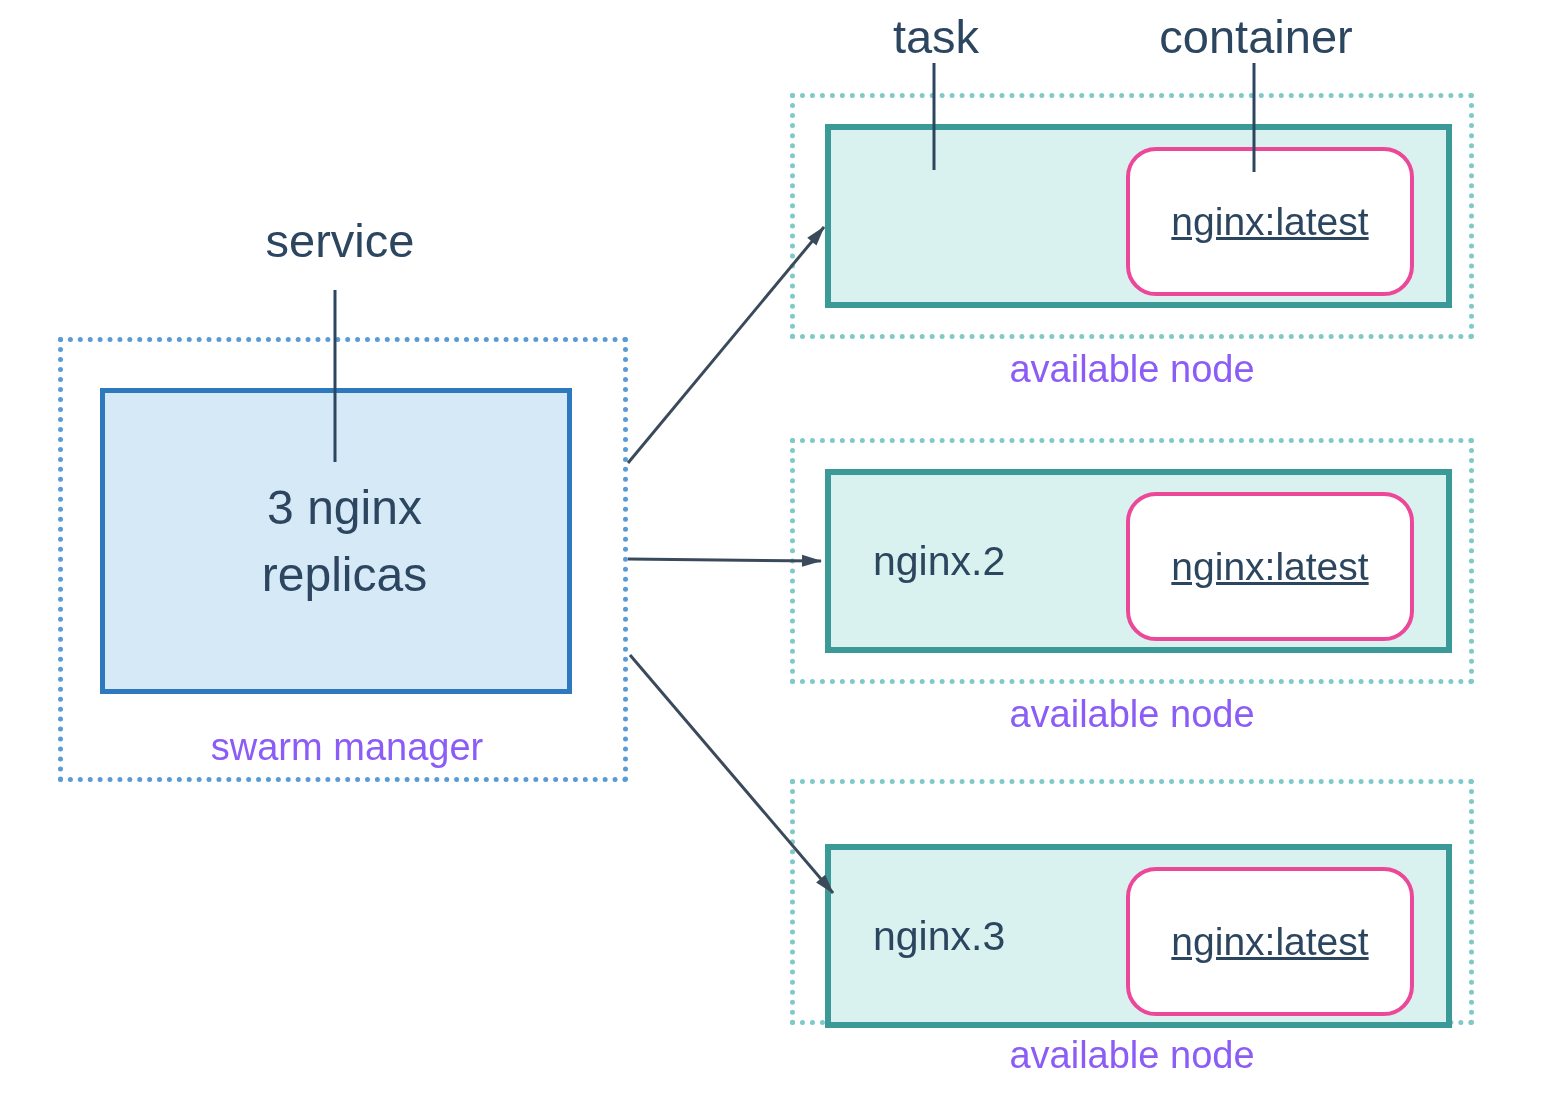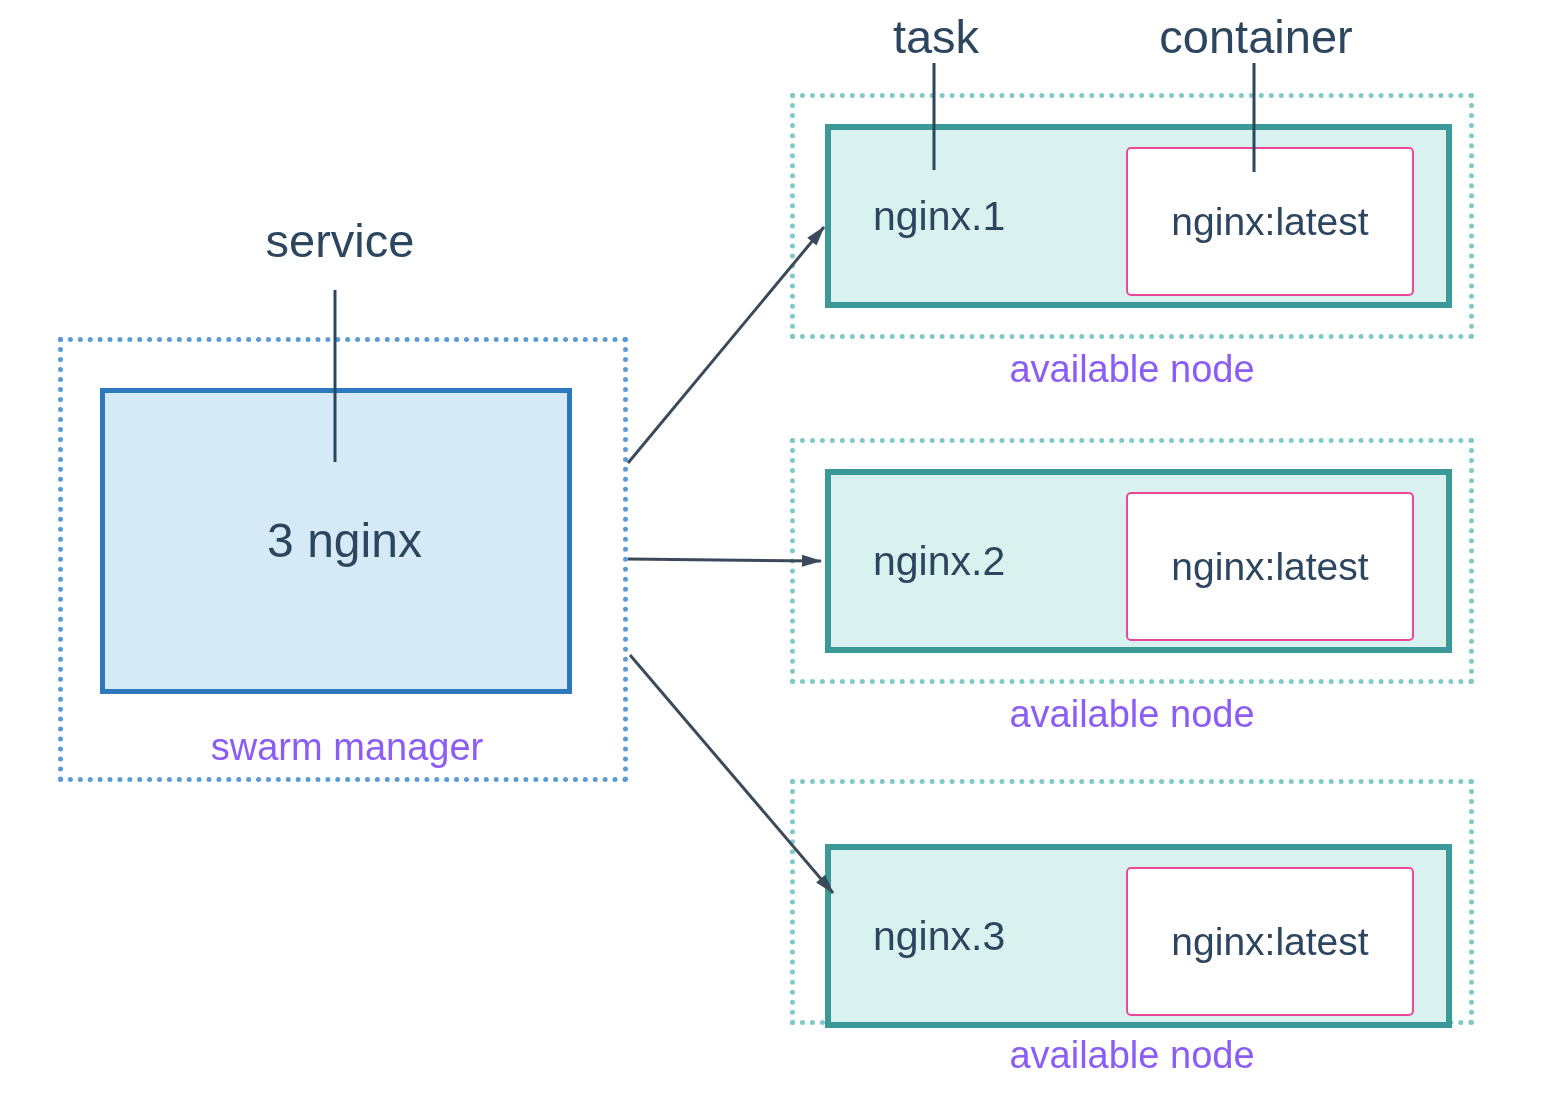--- a/index.html
+++ b/index.html
@@ -78,29 +78,30 @@
     align-items: center;
     font-size: 41px;
     color: #2d4660;
     white-space: nowrap;
   }
   .container-box {
     position: absolute;
     left: 295px; top: 17px;
     width: 288px; height: 149px;
     background: #ffffff;
-    border: 2px solid #ec4899;
-    border-radius: 5px;
+    border: 4px solid #ec4899;
+    border-radius: 30px;
     box-sizing: border-box;
     display: flex;
     align-items: center;
     justify-content: center;
     font-size: 39px;
     color: #2d4660;
     white-space: nowrap;
+    text-decoration: underline;
   }
 
   .overlay {
     position: absolute;
     left: 0; top: 0;
     width: 1566px; height: 1114px;
     z-index: 10;
     pointer-events: none;
   }
 </style>
@@ -109,26 +110,26 @@
 
 <div class="canvas">
 
   <div class="callout" style="left:936px; top:12px;">task</div>
   <div class="callout" style="left:1256px; top:12px;">container</div>
   <div class="callout" style="left:340px; top:216px;">service</div>
 
   <div class="swarm-boundary"></div>
   <div class="service-box">
     <span>3 nginx</span>
+    <span>replicas</span>
   </div>
   <div class="caption" style="left:347px; top:726px;">swarm manager</div>
 
   <div class="node-boundary" style="top:93px;"></div>
   <div class="node-task-box" style="top:124px;">
-    <div class="task-name">nginx.1</div>
     <div class="container-box">
       <span>nginx:latest</span>
     </div>
   </div>
   <div class="caption" style="left:1132px; top:348px;">available node</div>
 
   <div class="node-boundary" style="top:438px;"></div>
   <div class="node-task-box" style="top:469px;">
     <div class="task-name">nginx.2</div>
     <div class="container-box">

